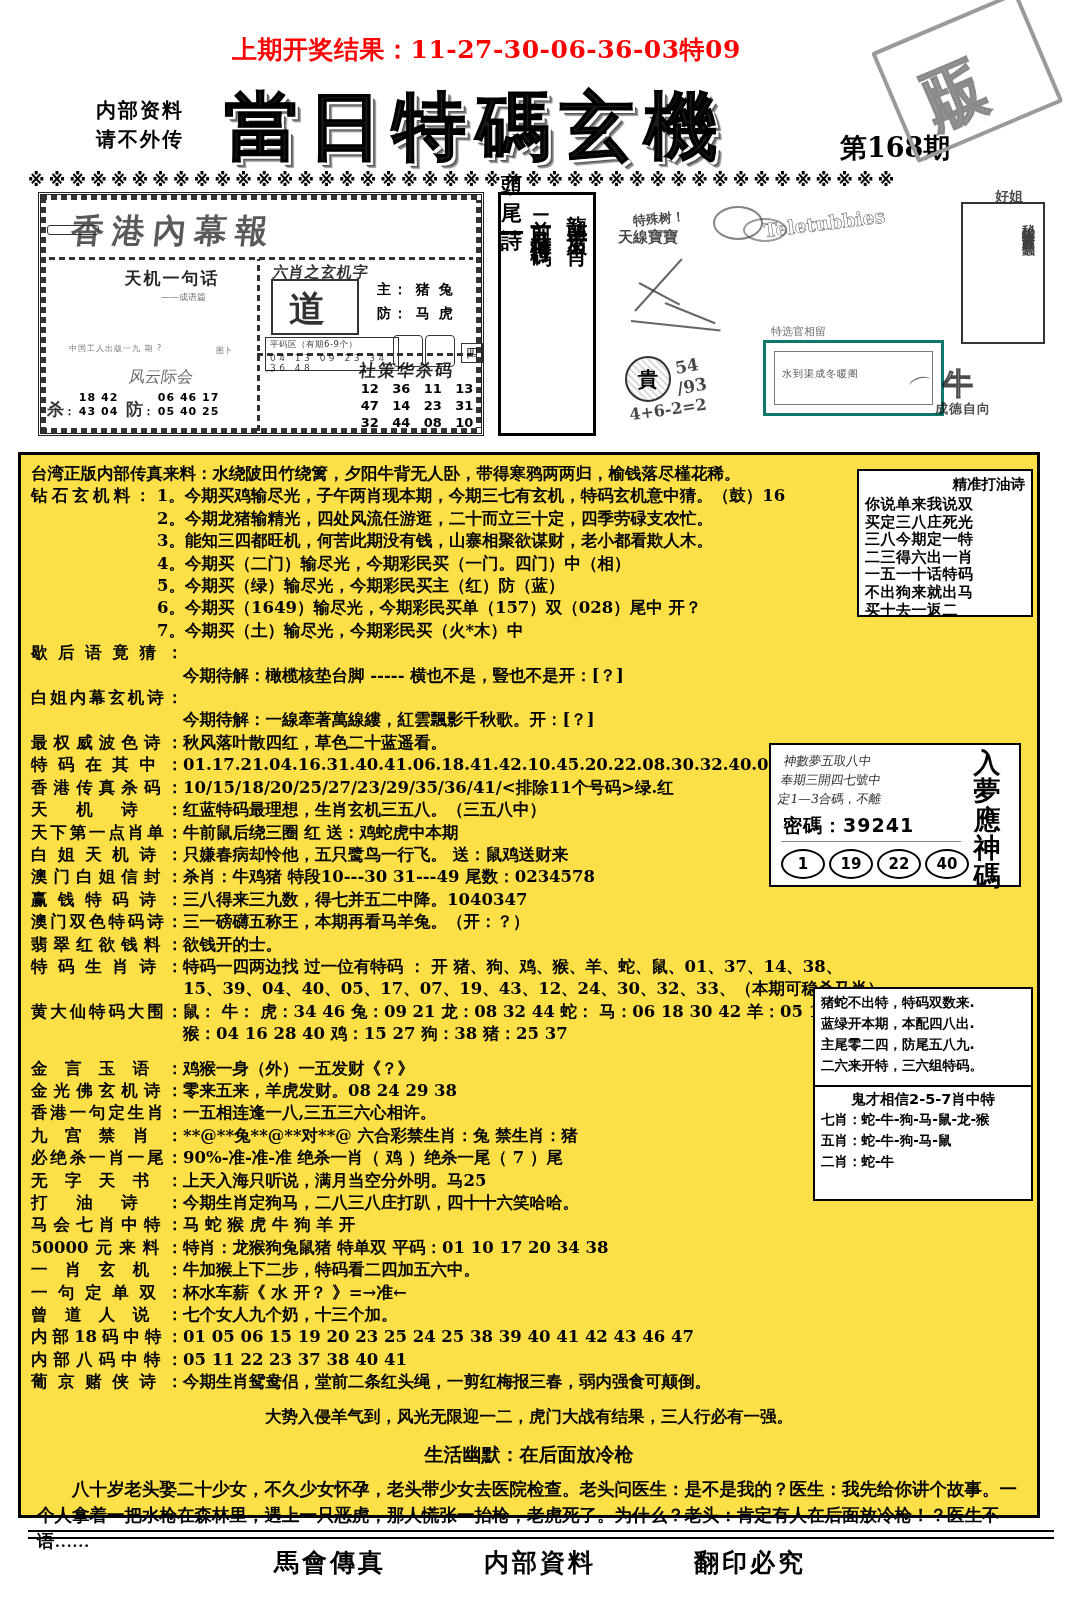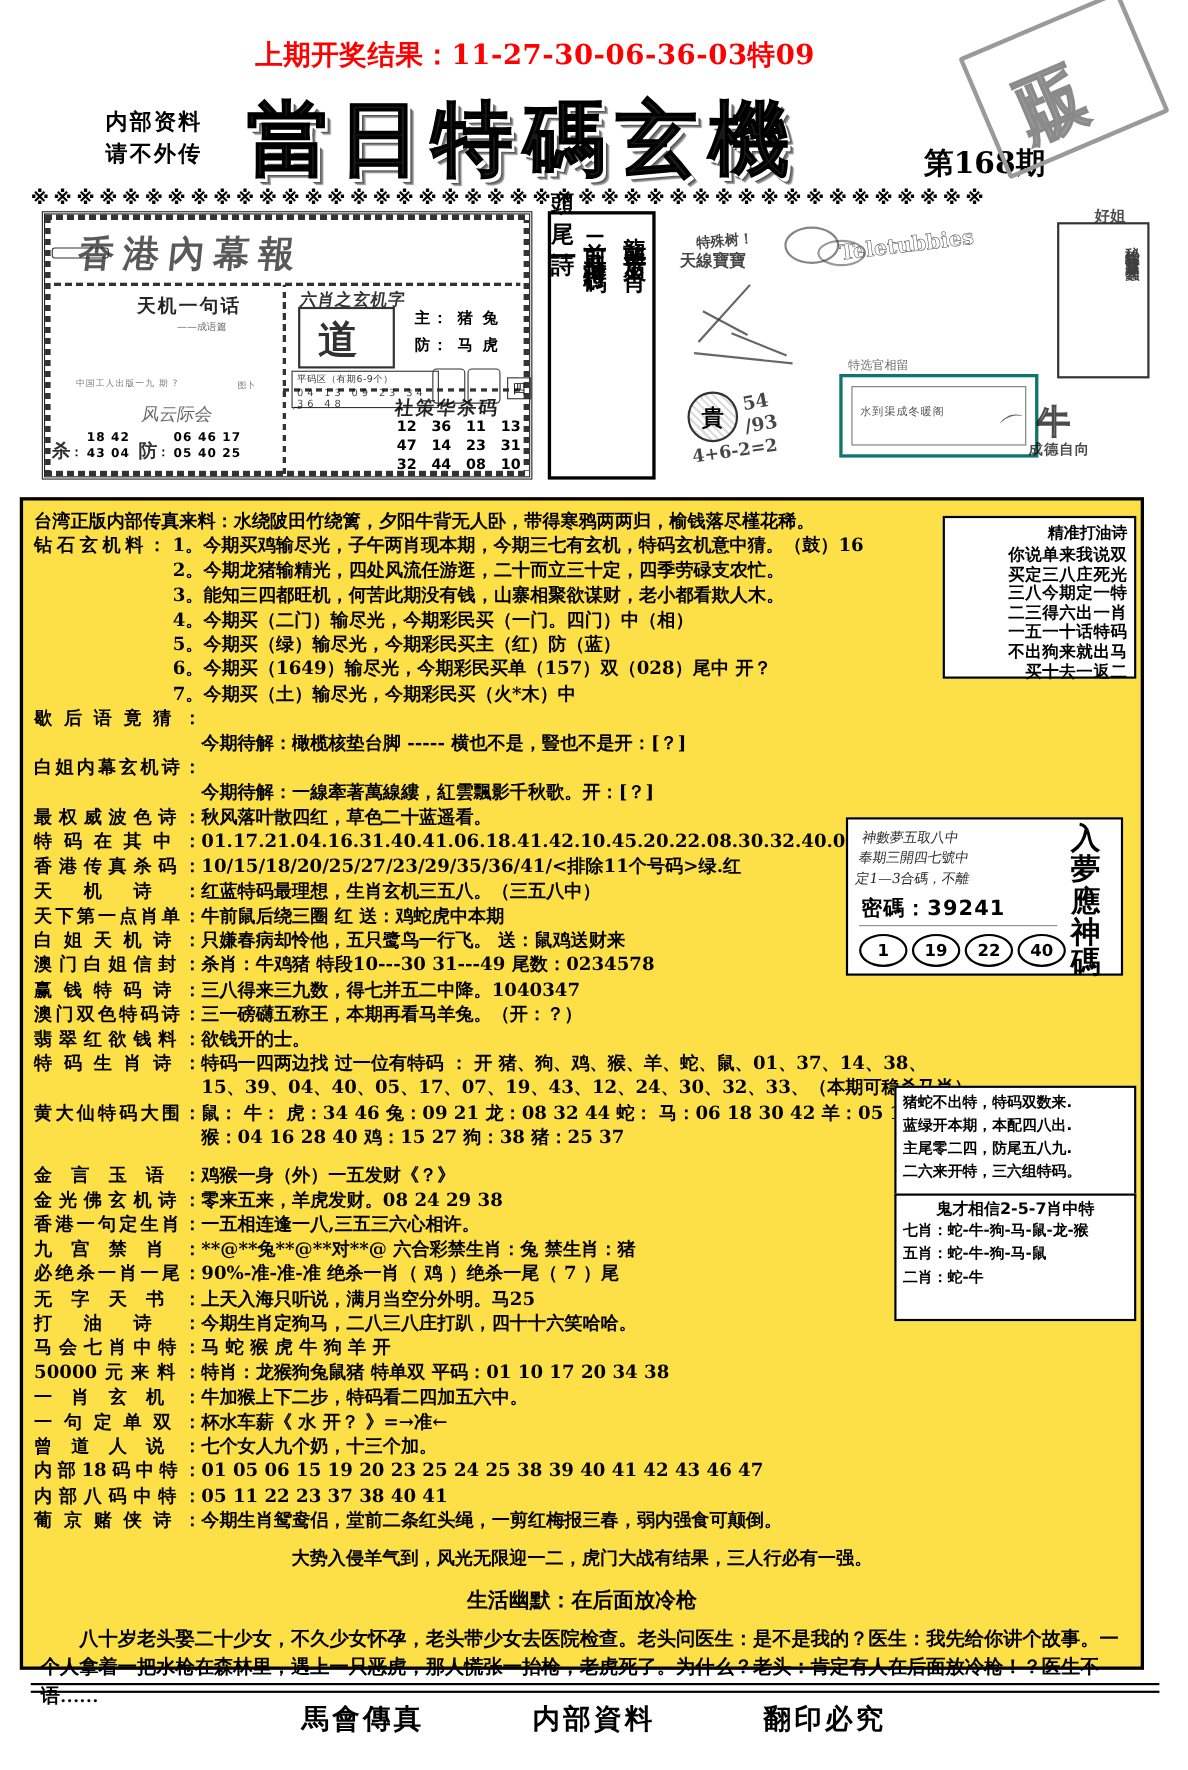--- a/index.html
+++ b/index.html
@@ -187,21 +187,21 @@
   .indent{padding-left:152px;}
   .center{text-align:center;white-space:normal;}
   .hum-title{text-align:center;font-size:19px;font-weight:bold;margin:14px 0 8px;
     font-family:"DejaVu Serif","Liberation Serif",serif;}
   .hum-p{font-size:17.5px;line-height:26px;text-indent:2em;font-weight:bold;
     font-family:Liberation Serif, serif;padding:0 6px;}
   
   .sidebox{position:absolute;border:2.5px solid #000;background:#fff;}
   .sb1{left:836px;top:14px;width:160px;height:136px;padding:4px 6px;}
   .sb1 .t{text-align:right;font-size:14.5px;font-weight:bold;margin-bottom:2px;}
-  .sb1 .r{font-size:15px;font-weight:bold;line-height:17.6px;text-align:right;letter-spacing:.5px;}
+  .sb1 .r{font-size:15px;font-weight:bold;line-height:17.6px;text-align:left;letter-spacing:.5px;}
   .sb2{left:748px;top:288px;width:248px;height:140px;}
   .sb2 .hand{position:absolute;left:10px;top:6px;width:170px;font-size:12.5px;
     line-height:19px;transform:skewX(-9deg);opacity:.85;
     font-family:"DejaVu Serif","Liberation Serif",serif;}
   .sb2 .pw{position:absolute;left:12px;top:68px;font-size:19px;font-weight:bold;letter-spacing:1px;}
   .sb2 .hr{position:absolute;left:10px;top:96px;width:180px;height:1px;background:#888;}
   .sb2 .circles{position:absolute;left:10px;top:104px;display:flex;gap:4px;}
   .sb2 .circles span{display:inline-flex;align-items:center;justify-content:center;
     min-width:34px;height:26px;border:2px solid #000;border-radius:50%;
     font-size:15px;font-weight:bold;padding:0 3px;}

